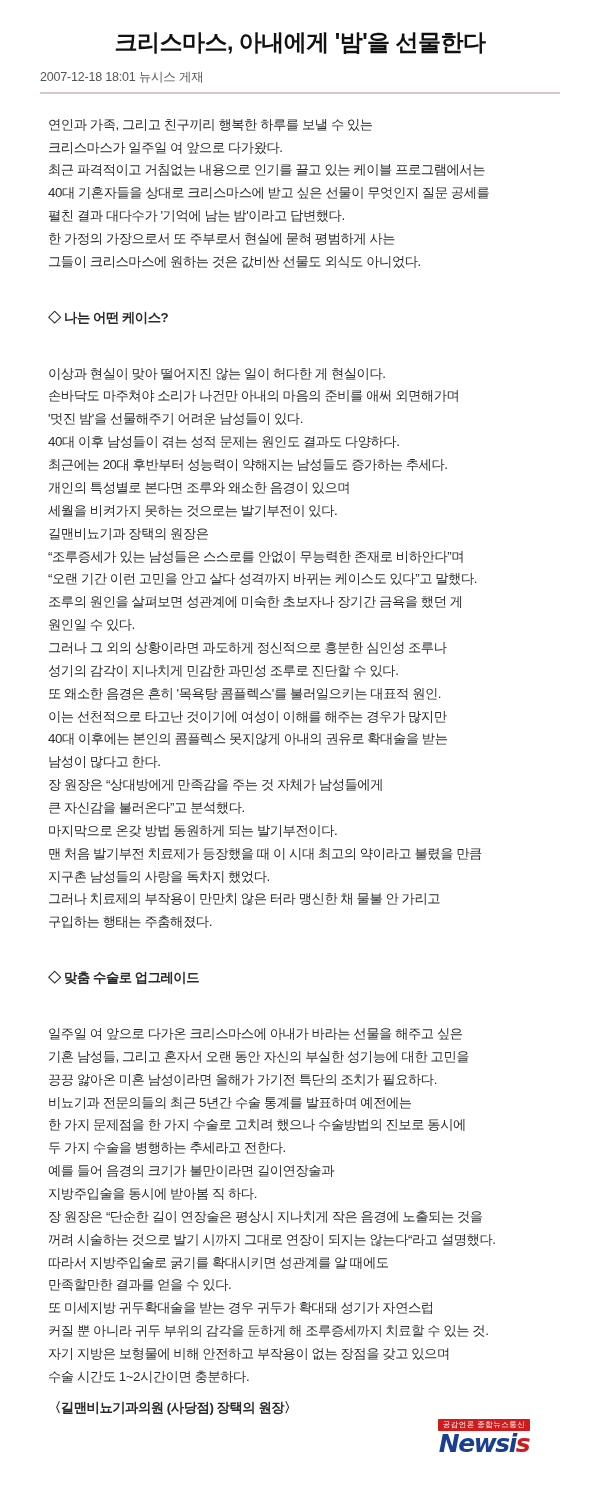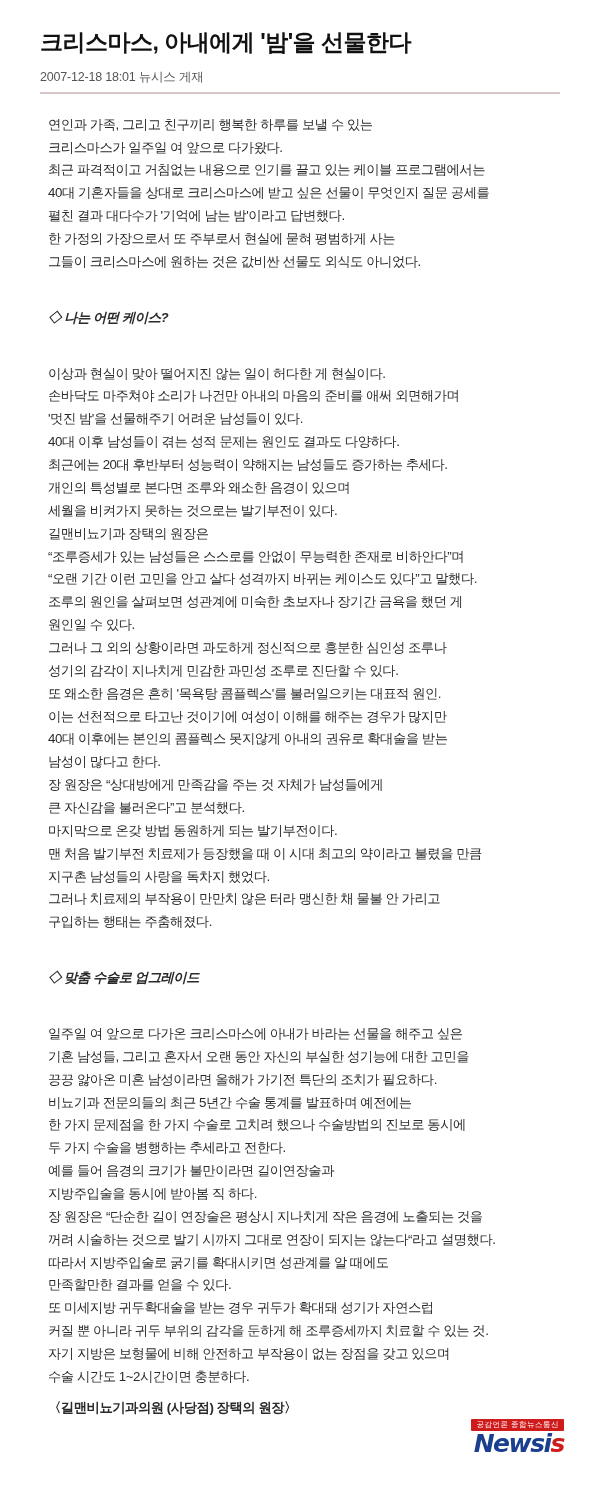--- a/index.html
+++ b/index.html
@@ -20,20 +20,21 @@
     padding: 28px 40px 18px 40px;
     position: relative;
   }
   .headline {
     font-size: 23px;
     font-weight: bold;
     color: #111111;
     letter-spacing: -0.5px;
     line-height: 1.25;
     margin: 0 0 12px 0;
+    text-align: center;
   }
   .byline {
     font-size: 12.5px;
     color: #555555;
     letter-spacing: -0.2px;
     margin: 0 0 6px 0;
   }
   .rule {
     height: 2px;
     background: #d9c7c7;
@@ -50,35 +51,34 @@
   }
   .para-gap {
     height: 17px;
   }
   .subhead {
     font-size: 14.2px;
     font-weight: bold;
     color: #111111;
     letter-spacing: -0.5px;
     margin: 0;
-    font-style: italic;
   }
   .credit {
     font-size: 13px;
     color: #2a2a2a;
     letter-spacing: -0.45px;
     margin: 0;
     line-height: 1.7;
     font-weight: bold;
   }
   .logo-wrap {
     position: absolute;
     right: 36px;
     bottom: 14px;
-    text-align: right;
+    text-align: center;
     width: 160px;
   }
   .logo-kicker {
     font-size: 7.5px;
     color: #ffffff;
     background: #cf1b1b;
     display: inline-block;
     padding: 1px 5px 1px 5px;
     letter-spacing: 0.5px;
     border-radius: 1px;

